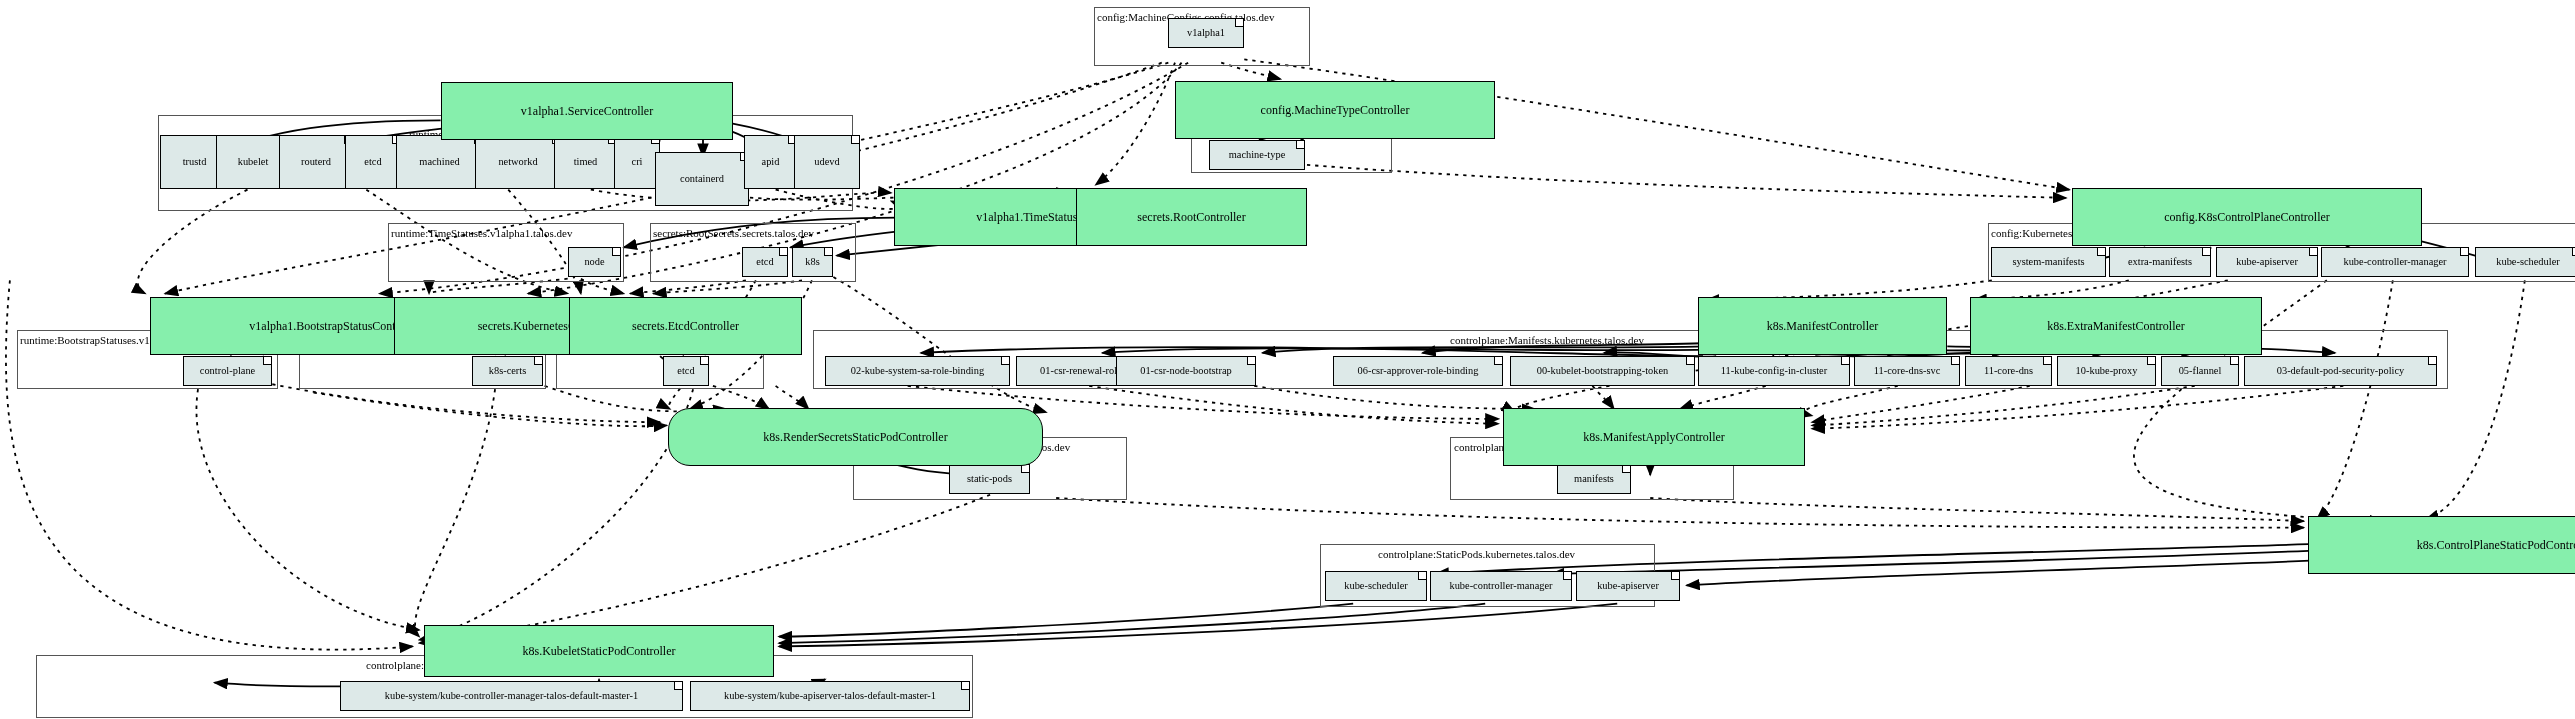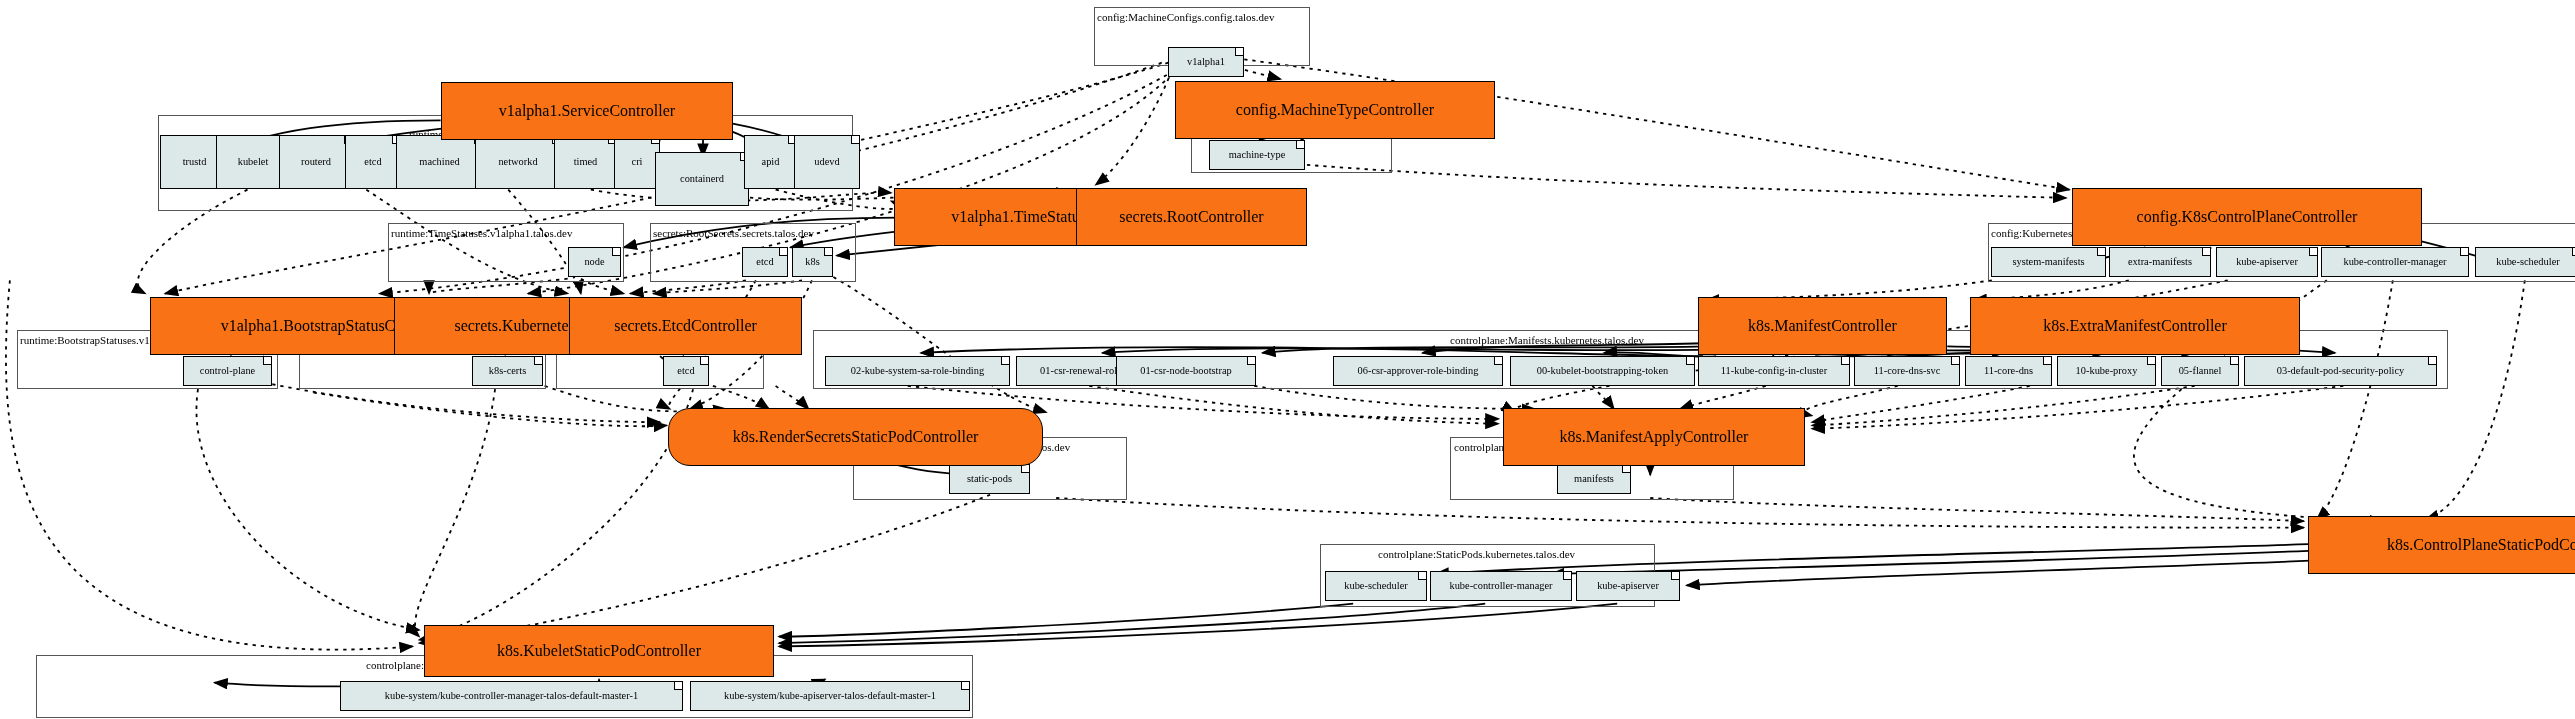--- a/index.html
+++ b/index.html
@@ -20,26 +20,26 @@
     left: 0; top: 0;
     width: 2576px;
     height: 719px;
     pointer-events: none;
   }
   
   .controller {
     position: absolute;
     box-sizing: border-box;
     border: 0.9px solid #000000;
-    background: #f97316;
+    background: #86efac;
     color: #000000;
     display: flex;
     align-items: center;
     justify-content: center;
-    font-size: 16px;
+    font-size: 12px;
     line-height: 1;
     white-space: nowrap;
     padding: 0 4.4px;
   }
   
   .cluster {
     position: absolute;
     box-sizing: border-box;
     border: 1.6px solid #555555;
     background: transparent;
@@ -251,21 +251,21 @@
     <div class="resource" style="left: 744px; top: 135px; width: 53px; height: 54px;">
       <span>apid</span>
       <span class="fold"></span>
     </div>
     <div class="resource" style="left: 794px; top: 135px; width: 66px; height: 54px;">
       <span>udevd</span>
       <span class="fold"></span>
     </div>
     <div class="cluster" style="left: 1094px; top: 6.6px; width: 216px; height: 59px;"></div>
     <div class="cluster-label" style="left: 1097px; top: 11.5px;">config:MachineConfigs.config.talos.dev</div>
-    <div class="resource" style="left: 1168px; top: 47px; width: 76px; height: 30px;">
+    <div class="resource" style="left: 1168px; top: 18px; width: 76px; height: 30px;">
       <span>v1alpha1</span>
       <span class="fold"></span>
     </div>
     <div class="cluster" style="left: 1191px; top: 114px; width: 201px; height: 59px;"></div>
     <div class="cluster-label" style="left: 1195px; top: 119px;">config:MachineTypes.config.talos.dev</div>
     <div class="resource" style="left: 1209px; top: 140px; width: 96px; height: 30px;">
       <span>machine-type</span>
       <span class="fold"></span>
     </div>
     <div class="cluster" style="left: 388px; top: 223px; width: 236px; height: 59px;"></div>
@@ -426,21 +426,21 @@
     </div>
     <div class="controller" style="left: 394px; top: 297px; width: 307px; height: 58px;">
       <span>secrets.KubernetesController</span>
     </div>
     <div class="controller" style="left: 569px; top: 297px; width: 233px; height: 58px;">
       <span>secrets.EtcdController</span>
     </div>
     <div class="controller" style="left: 1698px; top: 297px; width: 249px; height: 58px;">
       <span>k8s.ManifestController</span>
     </div>
-    <div class="controller" style="left: 1970px; top: 297px; width: 330px; height: 58px;">
+    <div class="controller" style="left: 1970px; top: 297px; width: 292px; height: 58px;">
       <span>k8s.ExtraManifestController</span>
     </div>
     <div class="controller" style="left: 668px; top: 408px; width: 375px; height: 58px; border-radius: 22px;">
       <span>k8s.RenderSecretsStaticPodController</span>
     </div>
     <div class="controller" style="left: 1503px; top: 408px; width: 302px; height: 58px;">
       <span>k8s.ManifestApplyController</span>
     </div>
     <div class="controller" style="left: 2308px; top: 516px; width: 396px; height: 58px;">
       <span>k8s.ControlPlaneStaticPodController</span>

